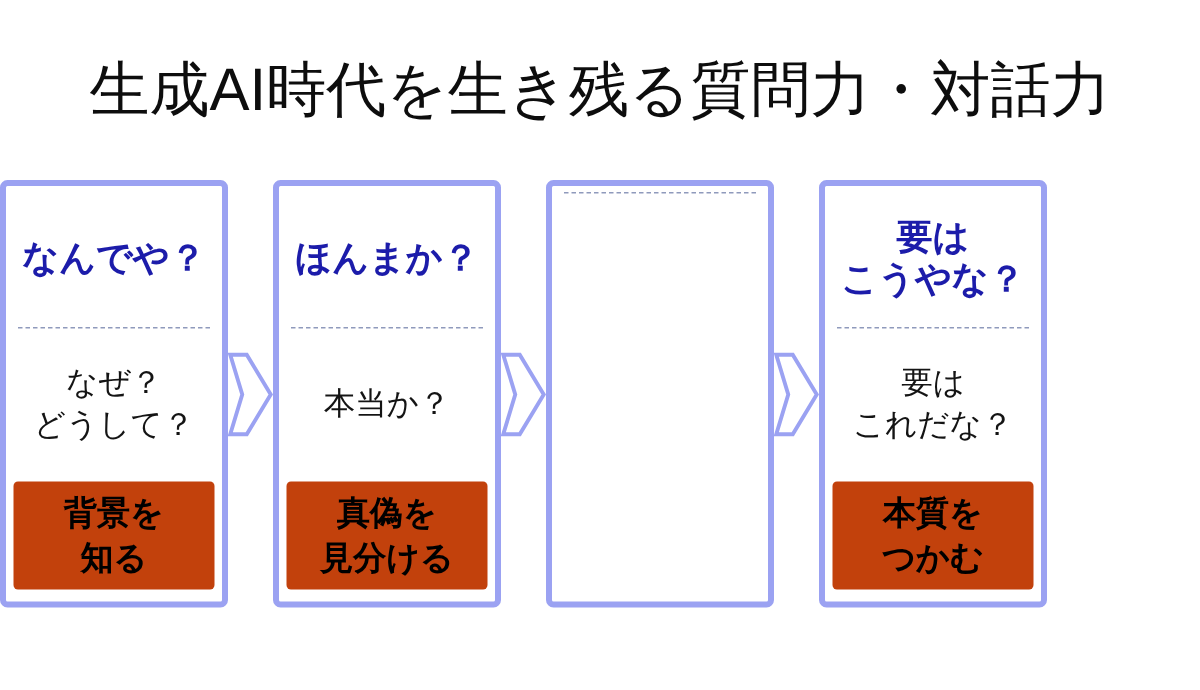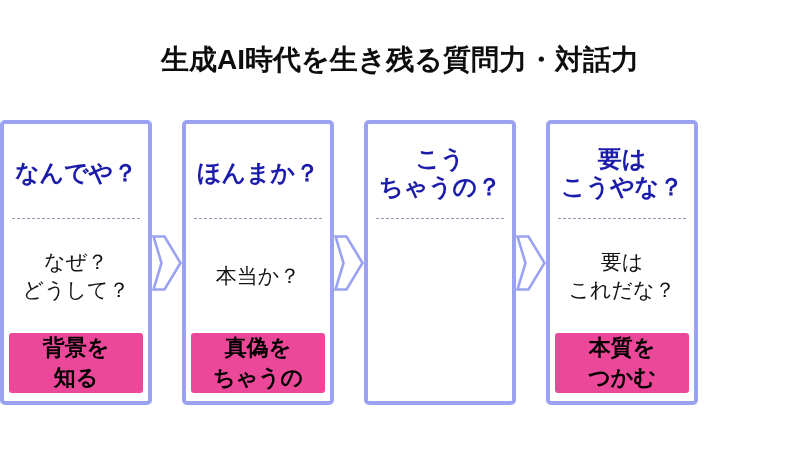--- a/index.html
+++ b/index.html
@@ -11,23 +11,23 @@
   .canvas {
     position: relative;
     width: 800px;
     height: 460px;
     background: #ffffff;
     overflow: hidden;
   }
   .title {
     margin: 38px 0 0 0;
     text-align: center;
-    font-size: 28px;
+    font-size: 40px;
     line-height: 44px;
-    font-weight: bold;
+    font-weight: normal;
     color: #0d0d0d;
   }
   .row {
     display: flex;
     justify-content: flex-start;
     align-items: flex-start;
     margin-top: 38px;
   }
   .card {
     box-sizing: border-box;
@@ -63,22 +63,22 @@
     display: flex;
     align-items: center;
     justify-content: center;
     text-align: center;
     color: #141414;
     font-size: 21px;
     line-height: 1.32;
     white-space: pre-line;
   }
   .skill {
-    height: 60px;
-    background: #ec4899;
+    height: 72px;
+    background: #c2410c;
     border-radius: 3px;
     display: flex;
     align-items: center;
     justify-content: center;
     text-align: center;
     color: #000000;
     font-weight: bold;
     font-size: 22px;
     line-height: 1.35;
     white-space: pre-line;
@@ -117,32 +117,30 @@
       <svg width="30" height="58" viewBox="0 0 30 58" xmlns="http://www.w3.org/2000/svg">
         <polygon points="1.5,2.5 12.5,2.5 28.5,29 12.5,55.5 1.5,55.5 9.5,29" fill="#ffffff" stroke="#9ba2f2" stroke-width="2.6" stroke-linejoin="miter"></polygon>
       </svg>
     </div>
 
     <div class="card">
       <div class="head">ほんまか？</div>
       <div class="divider"></div>
       <div class="body">本当か？</div>
       <div class="skill">真偽を
-ちゃうの</div>
+見分ける</div>
     </div>
 
     <div class="arrow-cell">
       <svg width="30" height="58" viewBox="0 0 30 58" xmlns="http://www.w3.org/2000/svg">
         <polygon points="1.5,2.5 12.5,2.5 28.5,29 12.5,55.5 1.5,55.5 9.5,29" fill="#ffffff" stroke="#9ba2f2" stroke-width="2.6" stroke-linejoin="miter"></polygon>
       </svg>
     </div>
 
     <div class="card">
-      <div class="head">こう
-ちゃうの？</div>
       <div class="divider"></div>
     </div>
 
     <div class="arrow-cell">
       <svg width="30" height="58" viewBox="0 0 30 58" xmlns="http://www.w3.org/2000/svg">
         <polygon points="1.5,2.5 12.5,2.5 28.5,29 12.5,55.5 1.5,55.5 9.5,29" fill="#ffffff" stroke="#9ba2f2" stroke-width="2.6" stroke-linejoin="miter"></polygon>
       </svg>
     </div>
 
     <div class="card">

